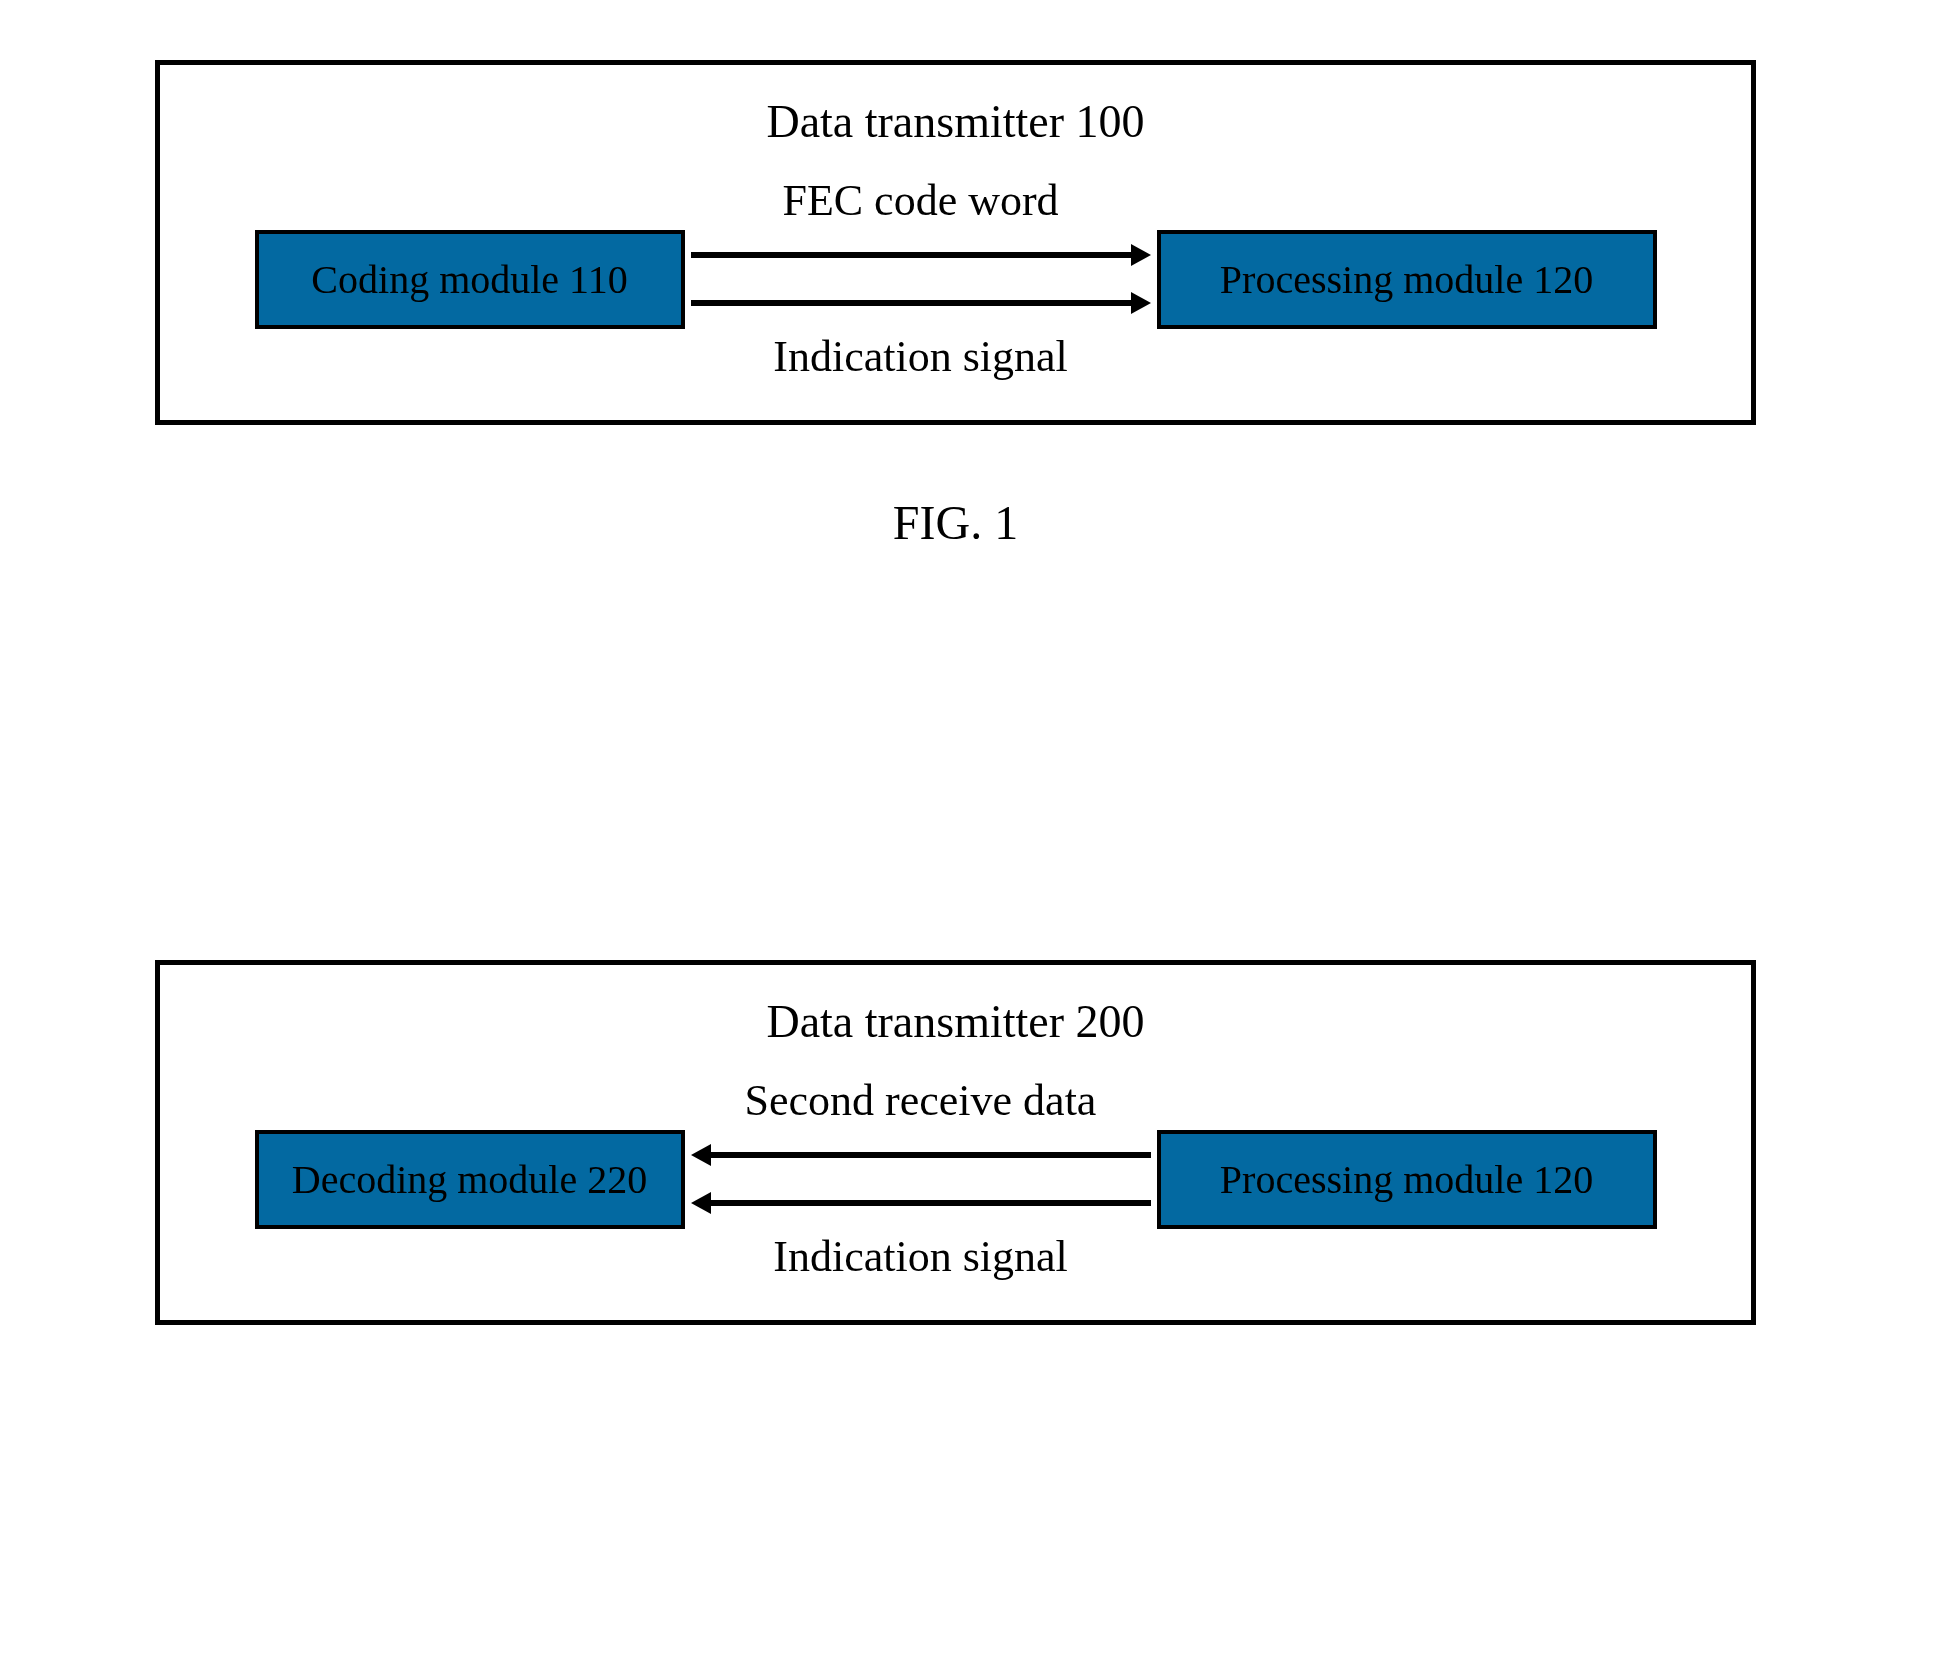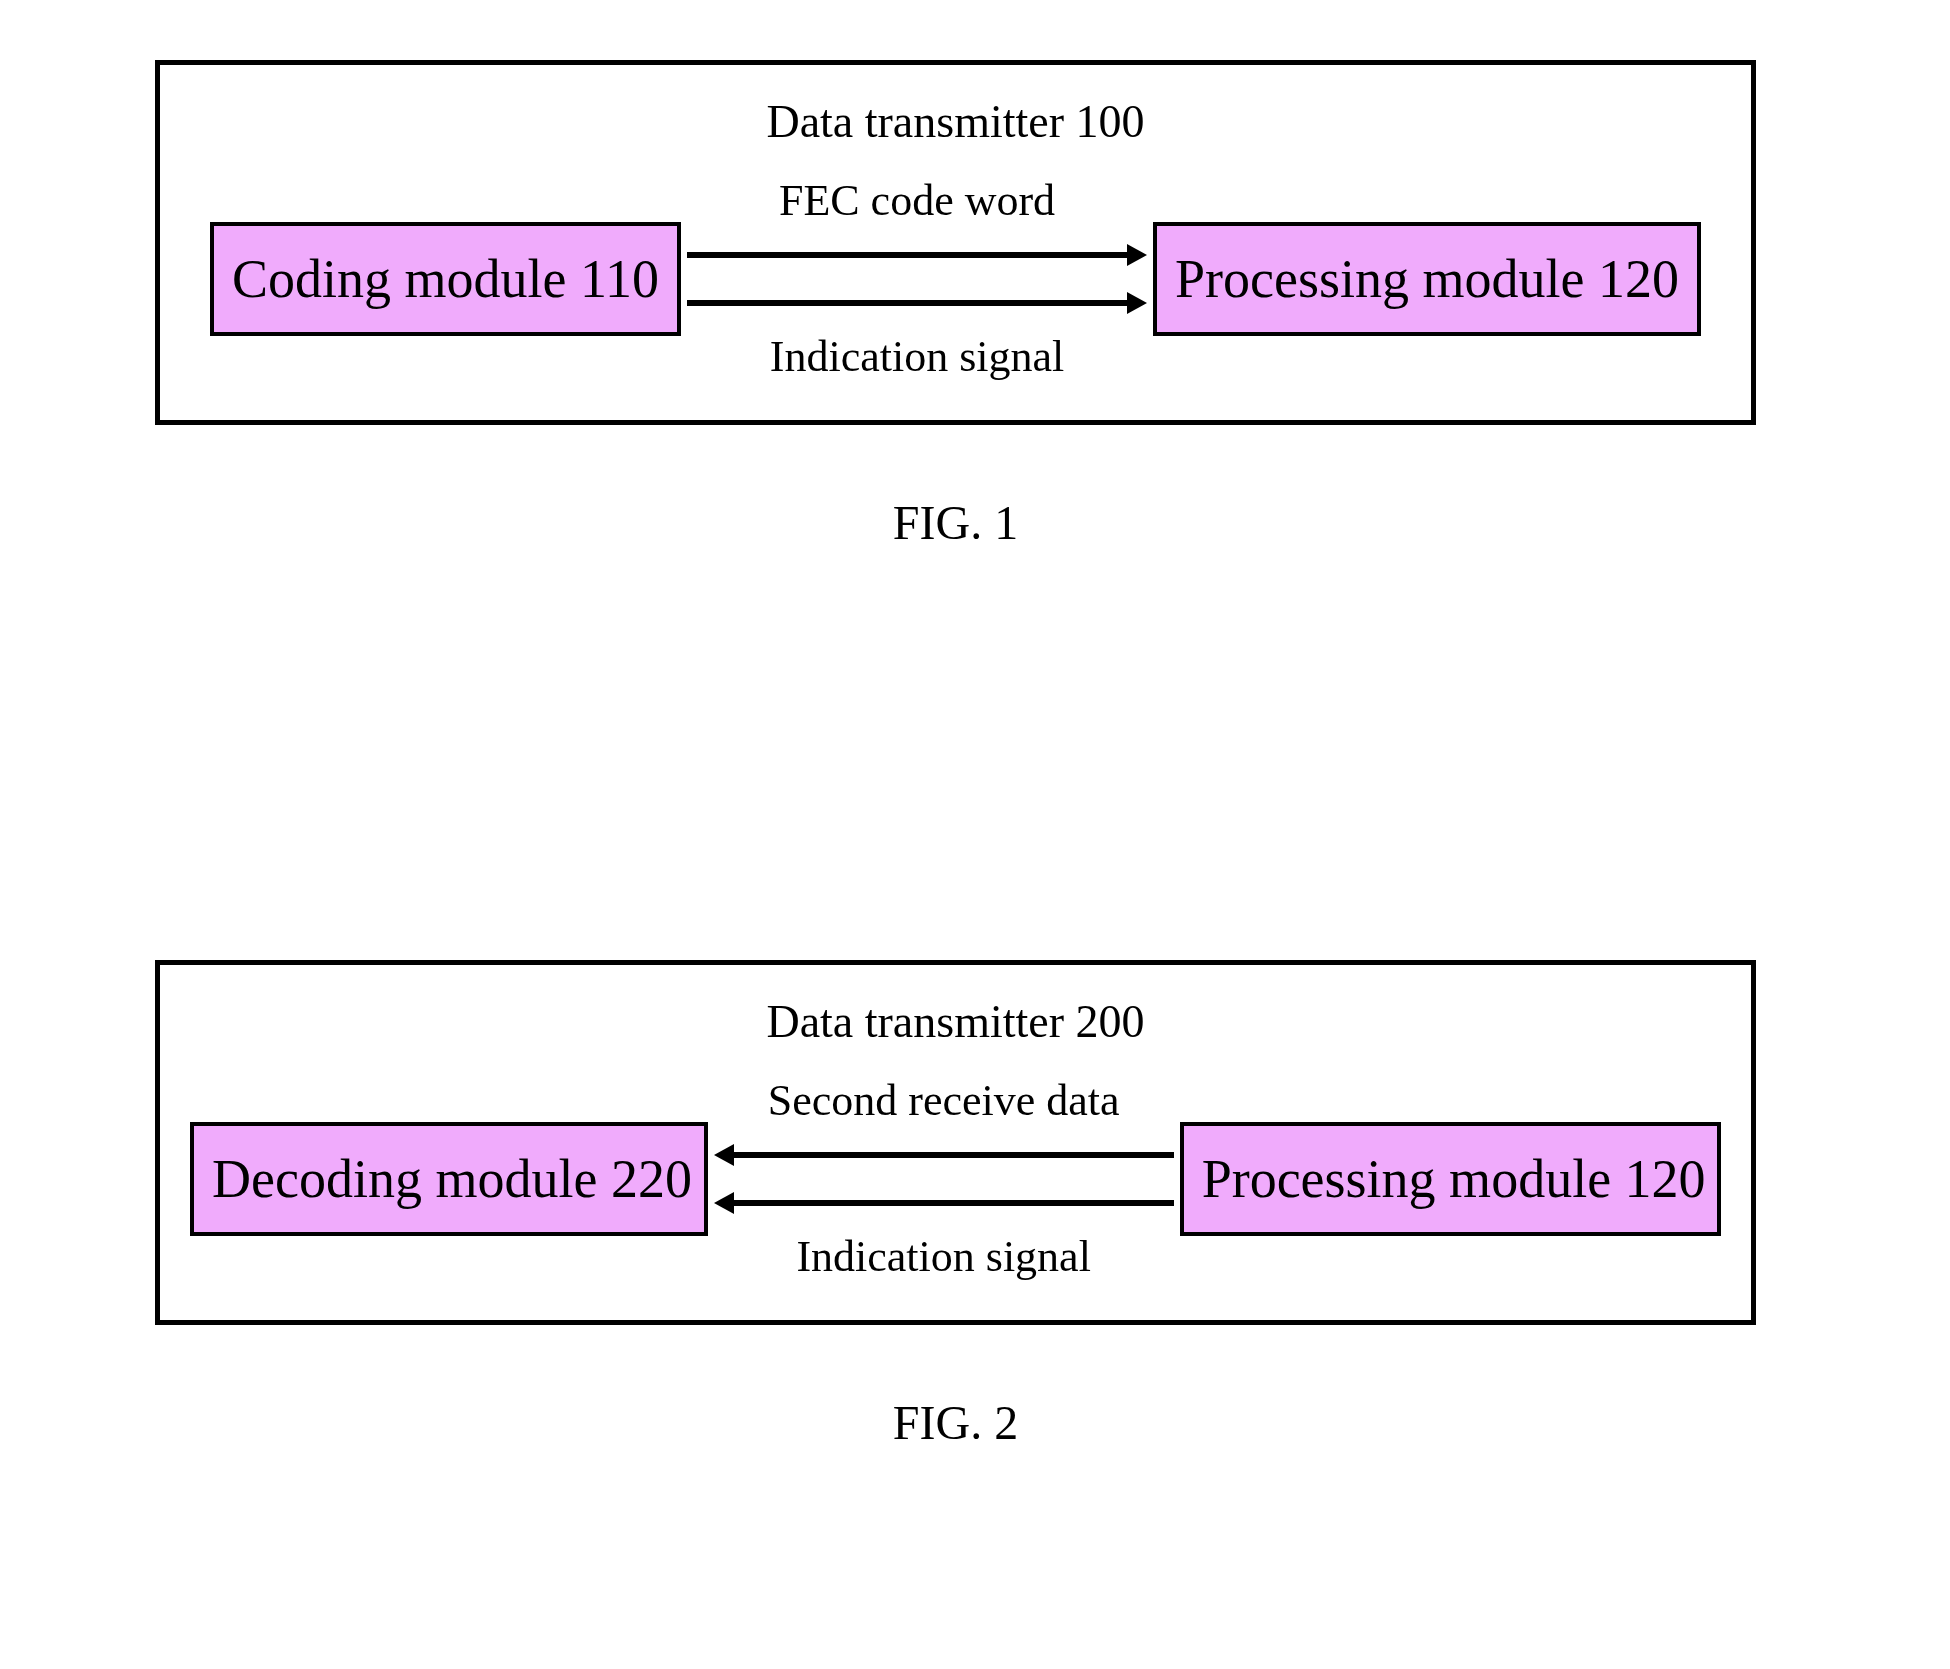--- a/index.html
+++ b/index.html
@@ -30,25 +30,25 @@
     margin-bottom: 30px;
   }
   .row {
     display: flex;
     align-items: center;
     justify-content: center;
     padding: 0 30px;
   }
   .module-box {
     border: 4px solid #000;
-    font-size: 54px;
+    font-size: 40px;
     padding: 22px 18px;
     text-align: center;
     white-space: nowrap;
-    background: #f0abfc;
+    background: #0369a1;
   }
   .arrows-col {
     display: flex;
     flex-direction: column;
     gap: 26px;
     flex: 0 0 auto;
     width: 460px;
     margin: 0 6px;
   }
   .arrow-wrap {
@@ -124,14 +124,13 @@
           <svg class="arrow" viewBox="0 0 460 22">
             <line x1="20" y1="11" x2="460" y2="11" stroke="#000" stroke-width="6"></line>
             <polygon points="20,0 0,11 20,22" fill="#000"></polygon>
           </svg>
           <div class="arrow-label">Indication signal</div>
         </div>
       </div>
       <div class="module-box w-right">Processing module 120</div>
     </div>
   </div>
-  <div class="fig-caption">FIG. 2</div>
 </div>
 
 </body></html>

